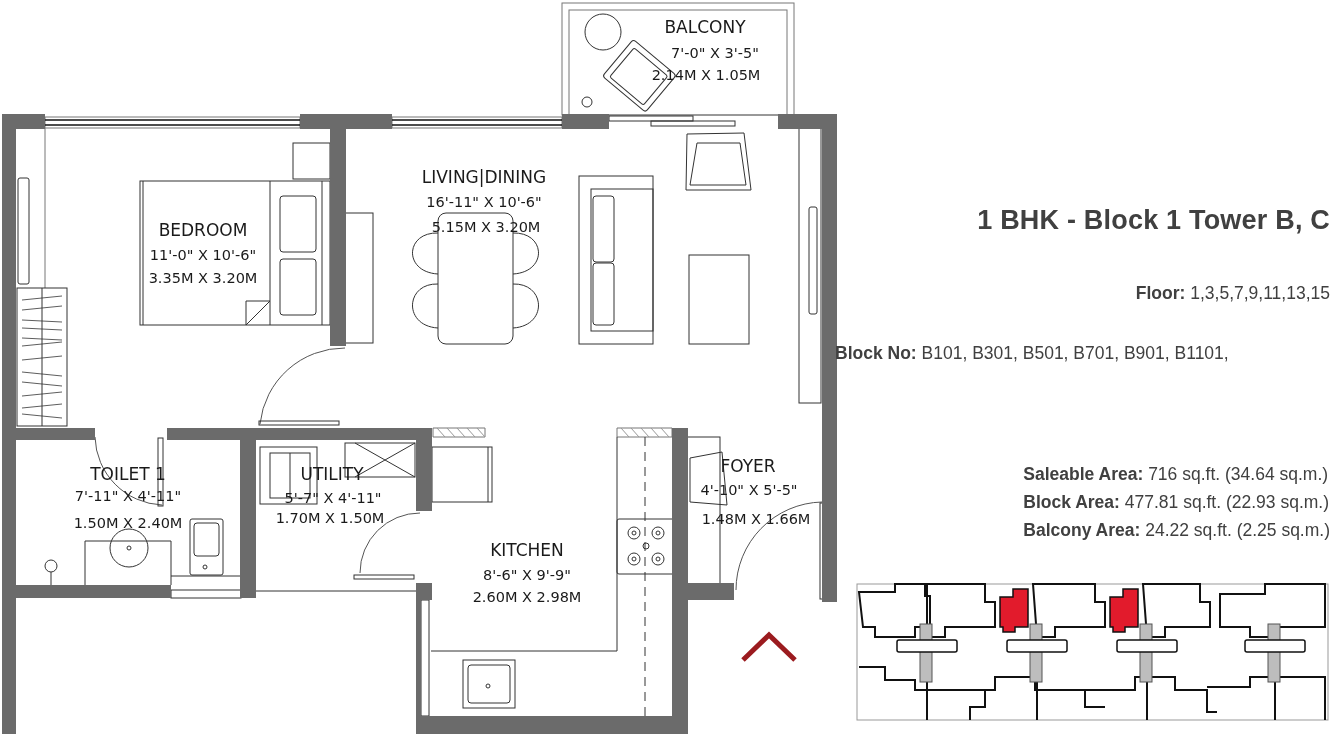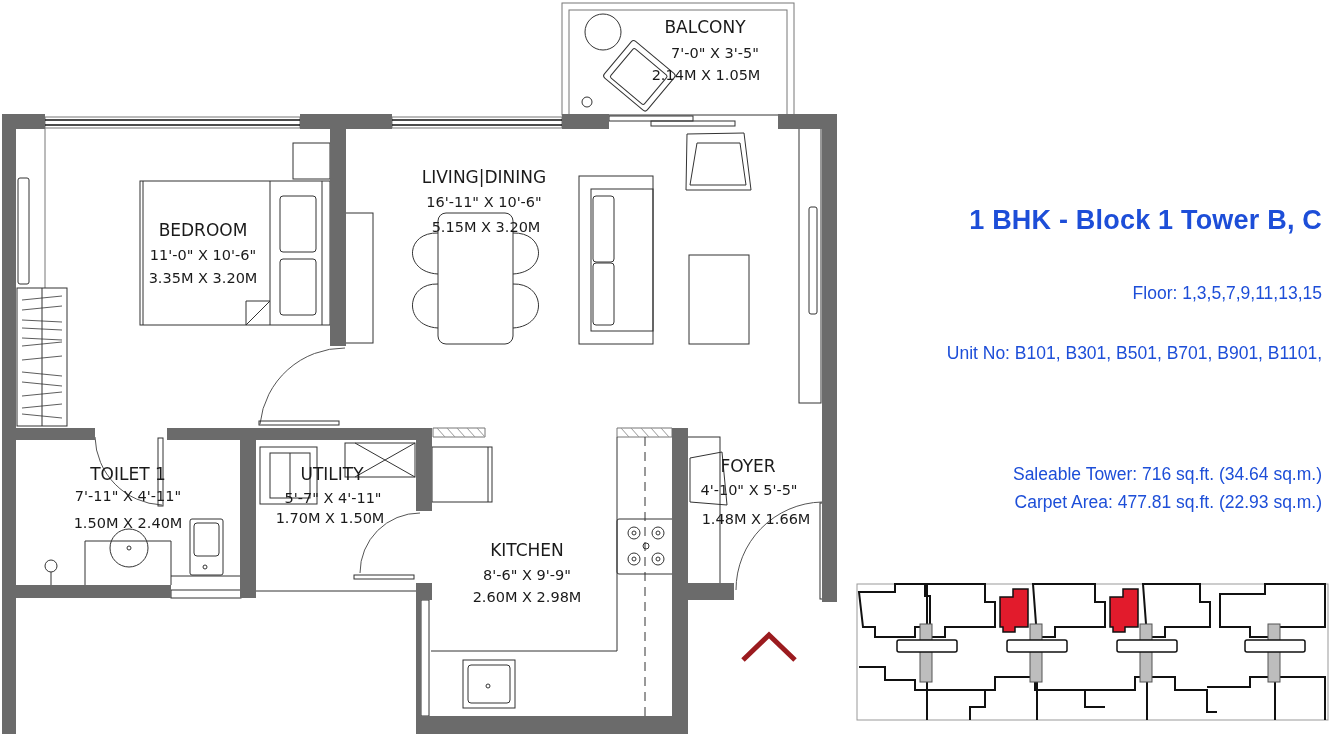--- a/index.html
+++ b/index.html
@@ -1,24 +1,24 @@
 <!DOCTYPE html>
 <html><head>
 <meta charset="utf-8">
 <style>
   html,body{margin:0;padding:0;background:#ffffff;}
   body{width:1336px;height:735px;position:relative;overflow:hidden;font-family:"Liberation Sans",sans-serif;}
   #plan{position:absolute;left:0;top:0;width:1336px;height:735px;}
   .room-label{font-family:"DejaVu Sans",sans-serif;fill:#1a1a1a;text-anchor:middle;}
   .room-name{font-size:17px;}
   .room-dim{font-size:14.5px;}
-  .info{position:absolute;right:14px;text-align:right;color:#1d4ed8;}
+  .info{position:absolute;right:6px;color:#404040;}
   .title{top:205px;font-size:27px;font-weight:bold;letter-spacing:0.2px;}
   .line{font-size:17.5px;line-height:28px;}
-  .line b{font-weight:normal;}
+  .line b{font-weight:bold;}
   .floor{top:279px;}
   .units{top:339px;width:495px;}
   .areas{top:460px;}
   .keyplan{position:absolute;left:855px;top:582px;width:475px;height:140px;}
 </style>
 </head>
 <body>
 
 <svg id="plan" viewBox="0 0 1336 735" xmlns="http://www.w3.org/2000/svg">
   <g fill="none" stroke="#333" stroke-width="1">
@@ -191,26 +191,27 @@
 </svg>
 
 <div class="info title">1 BHK - Block 1 Tower B, C</div>
 
 <div class="info line floor">
   <b>Floor:</b>
   <span>1,3,5,7,9,11,13,15</span>
 </div>
 
 <div class="info line units">
-  <div><b>Unit No:</b> <span>B101, B301, B501, B701, B901, B1101,</span></div>
+  <div><b>Block No:</b> <span>B101, B301, B501, B701, B901, B1101,</span></div>
 </div>
 
 <div class="info line areas">
-  <div><b>Saleable Tower:</b> <span>716 sq.ft. (34.64 sq.m.)</span></div>
-  <div><b>Carpet Area:</b> <span>477.81 sq.ft. (22.93 sq.m.)</span></div>
+  <div><b>Saleable Area:</b> <span>716 sq.ft. (34.64 sq.m.)</span></div>
+  <div><b>Block Area:</b> <span>477.81 sq.ft. (22.93 sq.m.)</span></div>
+  <div><b>Balcony Area:</b> <span>24.22 sq.ft. (2.25 sq.m.)</span></div>
 </div>
 
 <svg class="keyplan" viewBox="0 0 475 140" xmlns="http://www.w3.org/2000/svg">
   <rect x="2" y="2" width="471" height="136" fill="none" stroke="#999" stroke-width="1"></rect>
   <g fill="none" stroke="#111" stroke-width="2">
 
     <path d="M4 10 L40 10 L40 2 L70 2 L70 14 L75 14 L75 45 L60 45 L60 55 L20 55 L20 45 L8 45 Z"></path>
     <path d="M72 2 L130 2 L130 20 L140 20 L140 45 L90 45 L90 55 L72 55 Z"></path>
     <path d="M178 2 L240 2 L240 20 L250 20 L250 45 L200 45 L200 55 L182 55 Z"></path>
     <path d="M288 2 L345 2 L345 20 L355 20 L355 45 L310 45 L310 55 L292 55 Z"></path>

